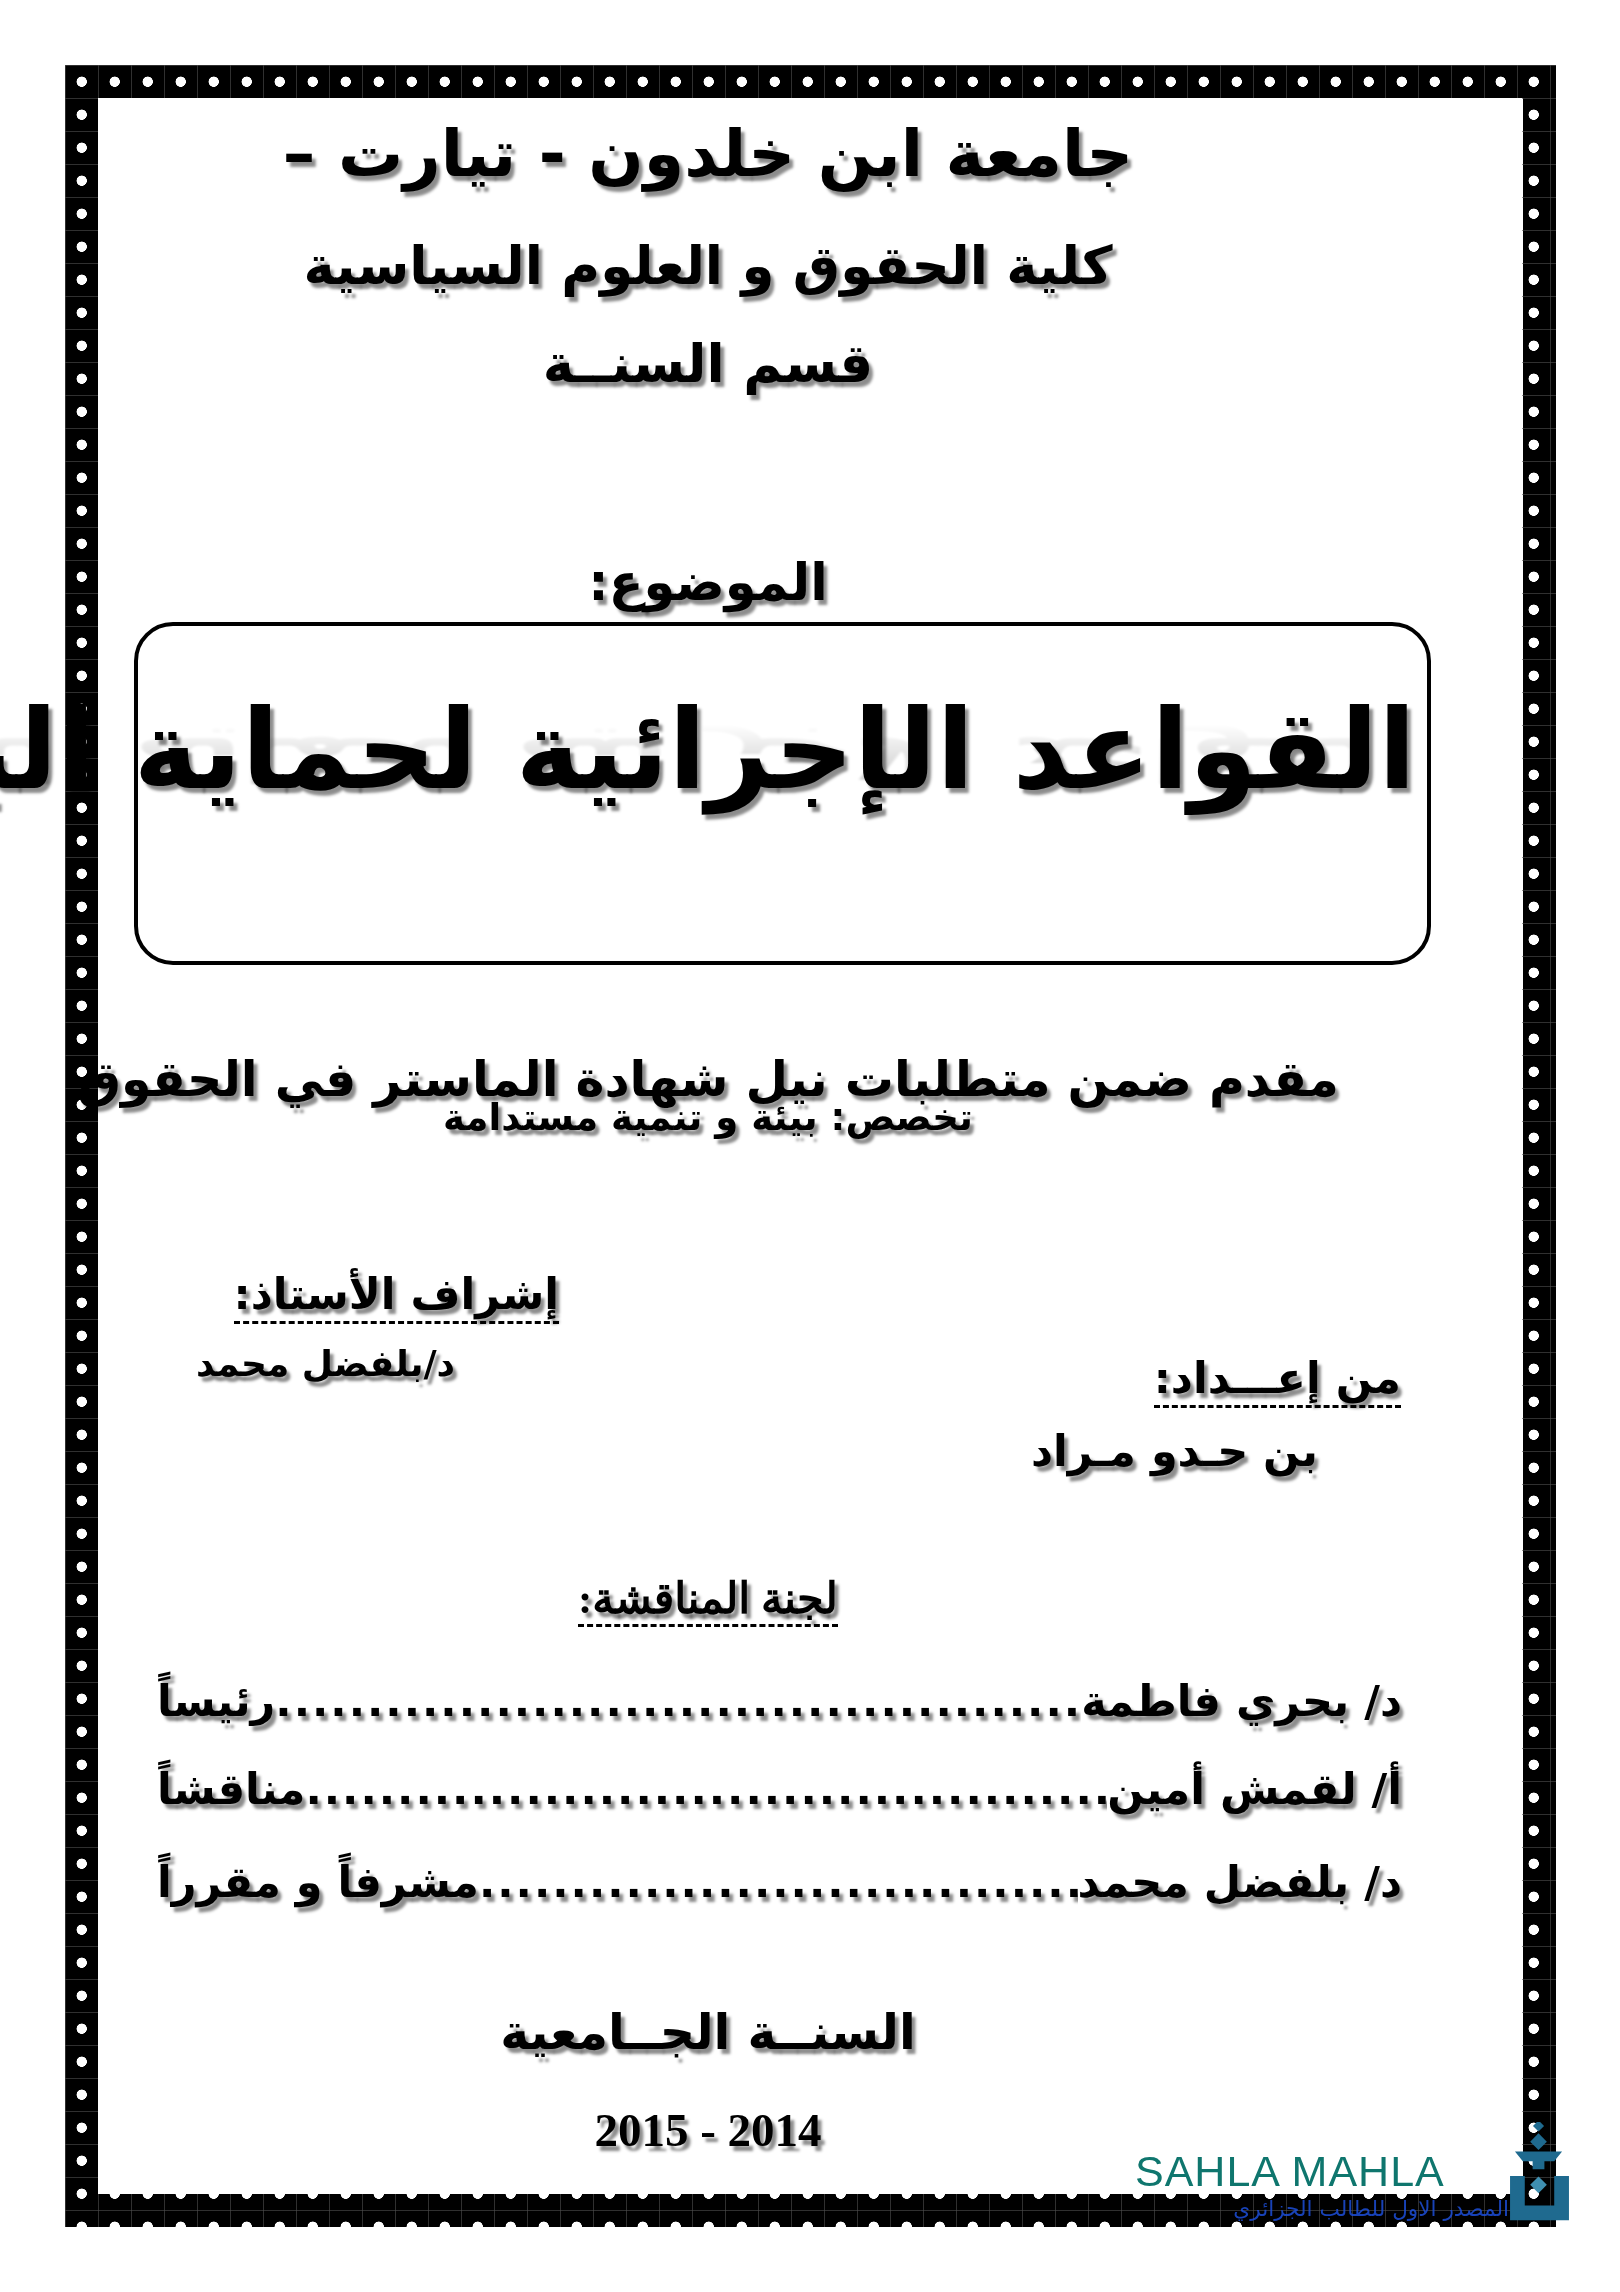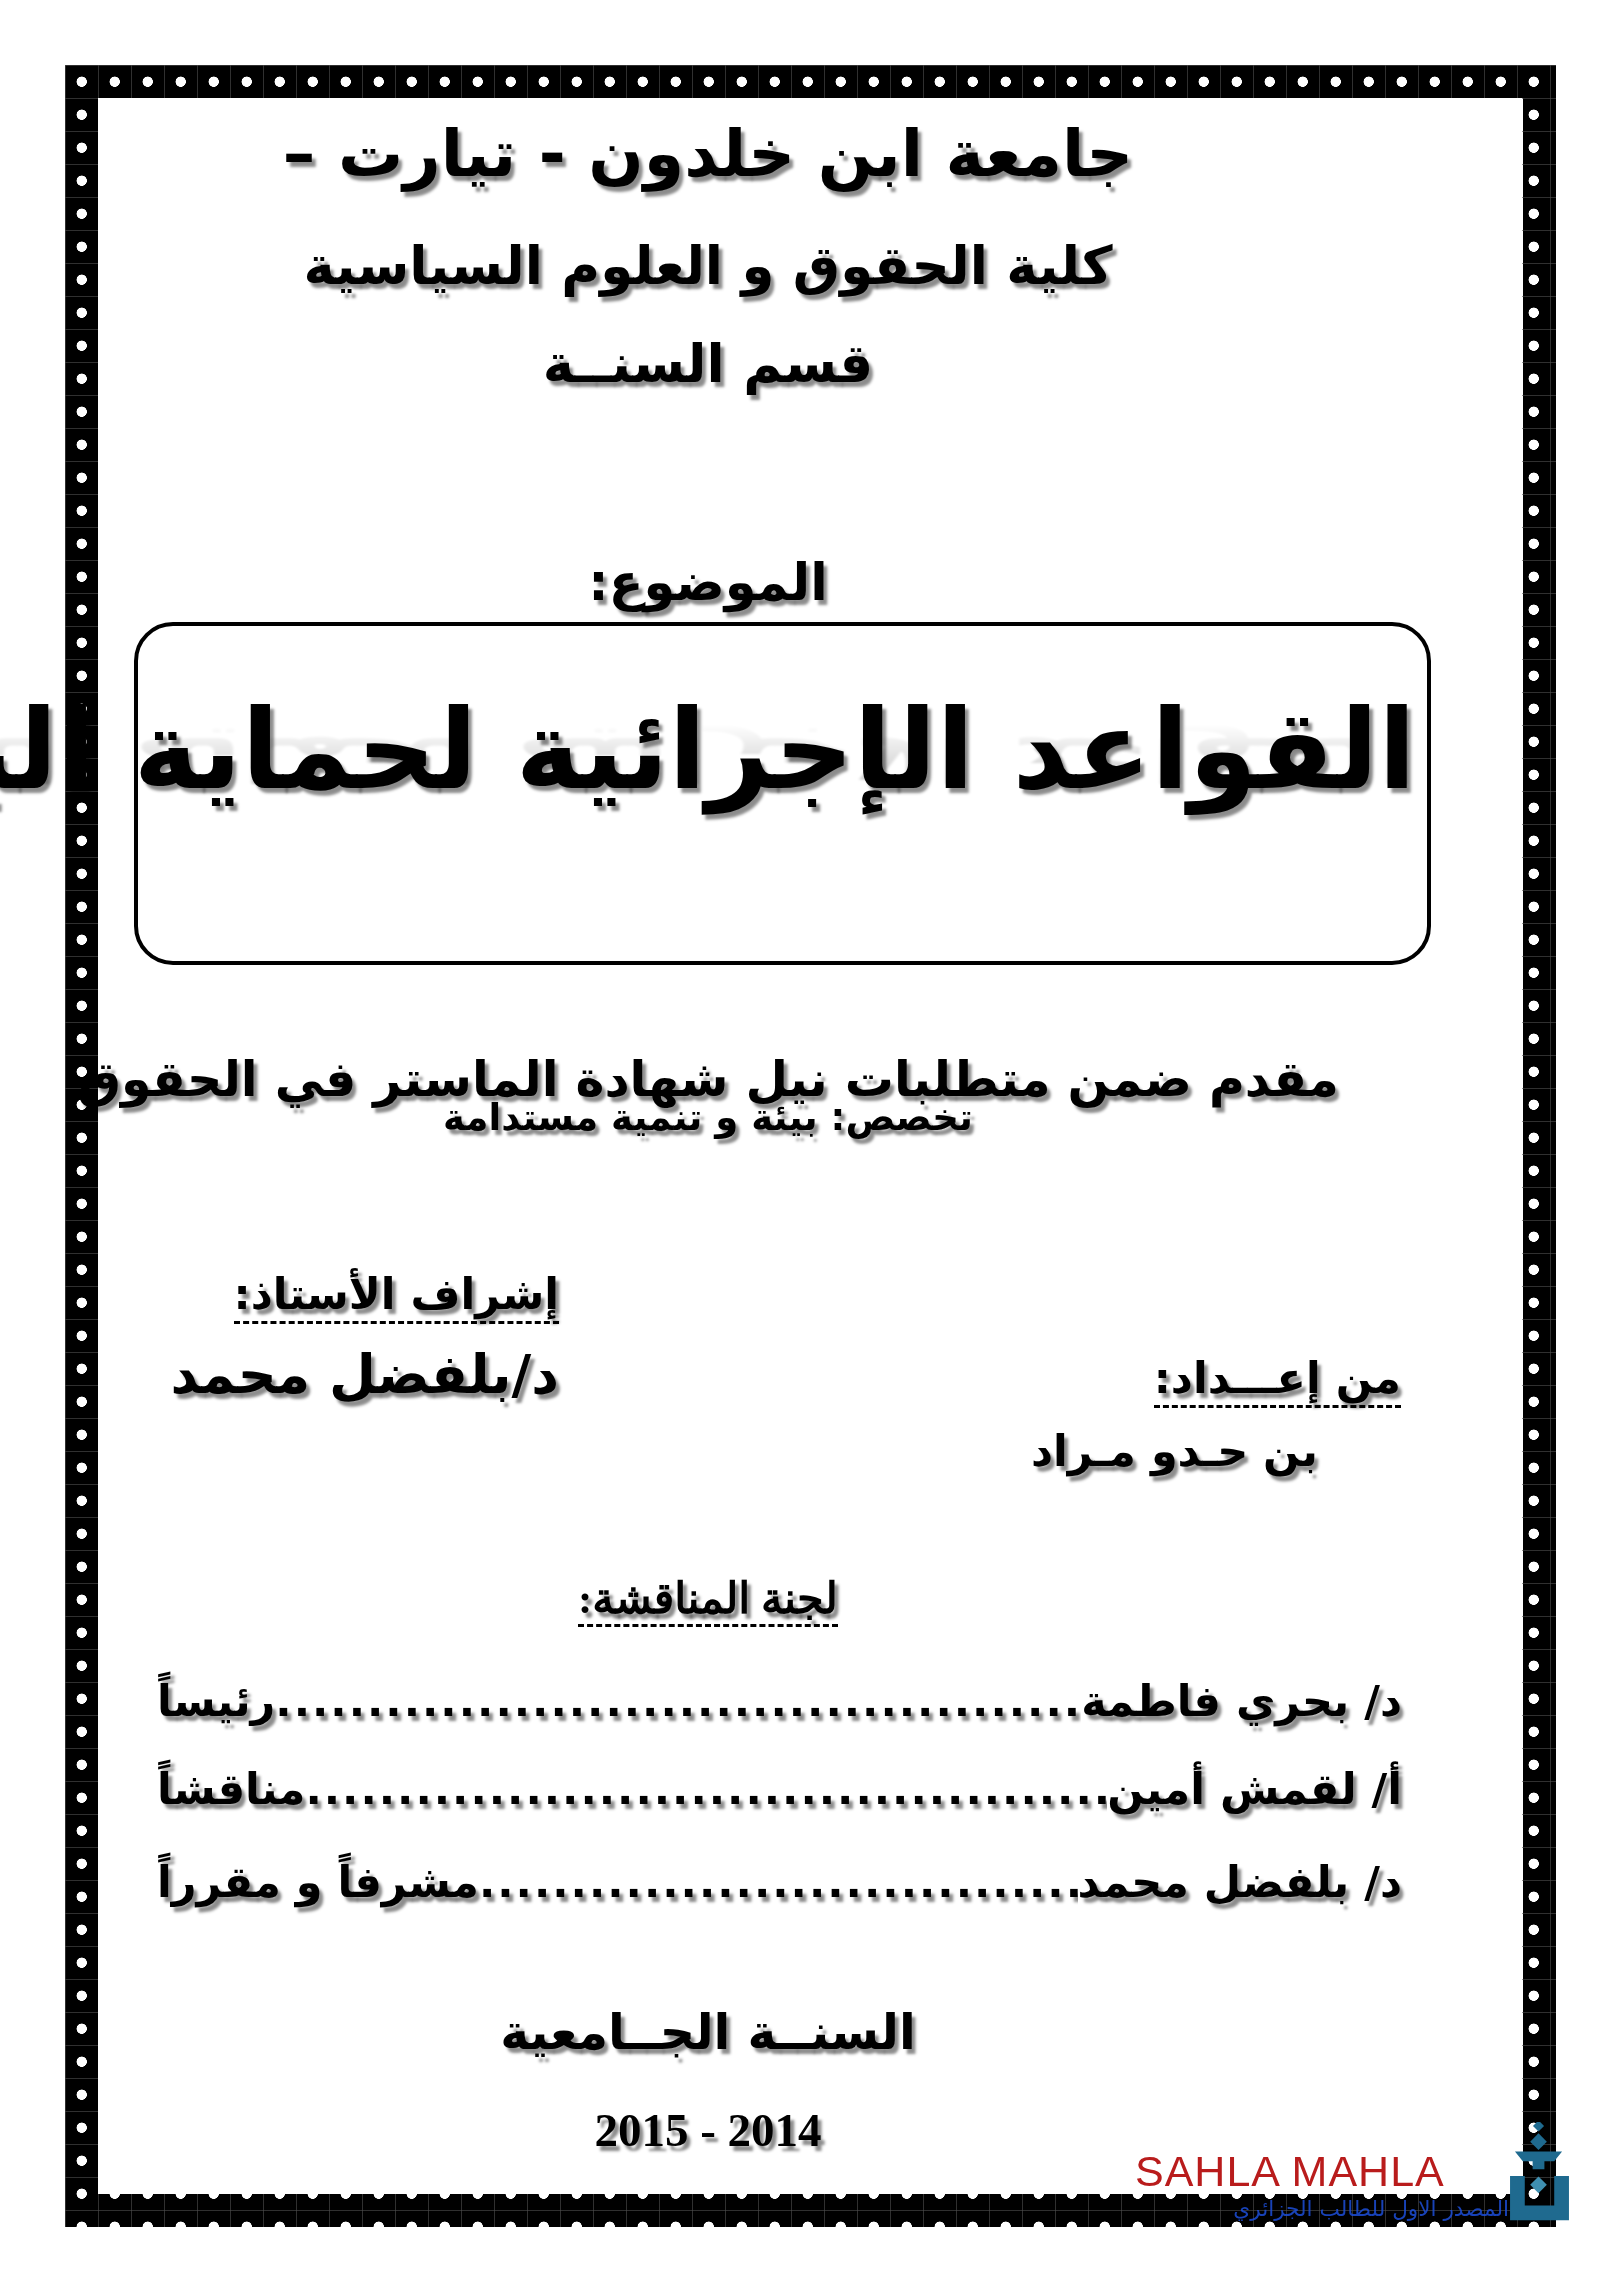--- a/index.html
+++ b/index.html
@@ -24,32 +24,32 @@
   .box{position:absolute;left:134px;top:622px;width:1297px;height:343px;box-sizing:border-box;
        border:4.9px solid #000;border-radius:39px;}
   .title{top:686px;font-size:110px;letter-spacing:1px;}
   .title-reflect{top:794px;font-size:110px;transform:scaleY(-0.55);transform-origin:top;opacity:.25;
        color:#000;text-shadow:none;filter:blur(1.5px);
        -webkit-mask-image:linear-gradient(#000,transparent);}
   .sub1{top:1019px;font-size:49px;margin-top:32px;}
   .sub2{top:1096px;font-size:37px;}
   .ul{border-bottom:3.9px dashed #000;padding-bottom:2px;}
   .sup-label{top:1269px;left:196px;width:363px;text-align:right;font-size:43px;}
-  .sup-name{top:1343px;left:196px;width:363px;text-align:center;font-size:54px;}
+  .sup-name{top:1343px;left:196px;width:363px;text-align:left;font-size:36px;}
   .prep-label{top:1353px;left:1078px;width:323px;text-align:right;font-size:43px;}
   .prep-name{top:1426px;left:1013px;width:323px;text-align:center;font-size:43px;}
   .comm-label{top:1573px;font-size:43px;font-family:Liberation Serif, serif;}
   .row{left:157px;width:1245px;font-size:43px;display:flex;flex-direction:row;align-items:baseline;}
   .row .name{flex:0 0 auto;}
   .row .dots{flex:1 1 auto;overflow:hidden;letter-spacing:2px;direction:ltr;text-align:center;}
   .row .role{flex:0 0 auto;}
   .r1{top:1676px;} .r2{top:1764px;} .r3{top:1857px;}
   .year-label{top:2004px;font-size:49px;}
   .years{top:2083px;font-size:47px;font-family:"Liberation Serif","DejaVu Serif",serif;direction:ltr;margin-top:20px;}
-  .wm{position:absolute;left:1135px;top:2147px;color:#b91c1c;font-family:"Liberation Sans",sans-serif;font-size:43px;letter-spacing:1px;}
+  .wm{position:absolute;left:1135px;top:2147px;color:#0f766e;font-family:"Liberation Sans",sans-serif;font-size:43px;letter-spacing:1px;}
   .wm-sub{position:absolute;left:1137px;top:2196px;width:372px;color:#1d4ed8;font-size:21.6px;direction:rtl;text-align:right;opacity:.85;font-weight:normal;}
   .wm-logo{position:absolute;left:1505px;top:2122px;width:69px;height:108px;}
 </style>
 </head>
 <body>
 
 <div class="frame"></div>
 <div class="grid-lines"></div>
 <div class="frame-dots"></div>
 <div class="frame-inner-mask"></div>

